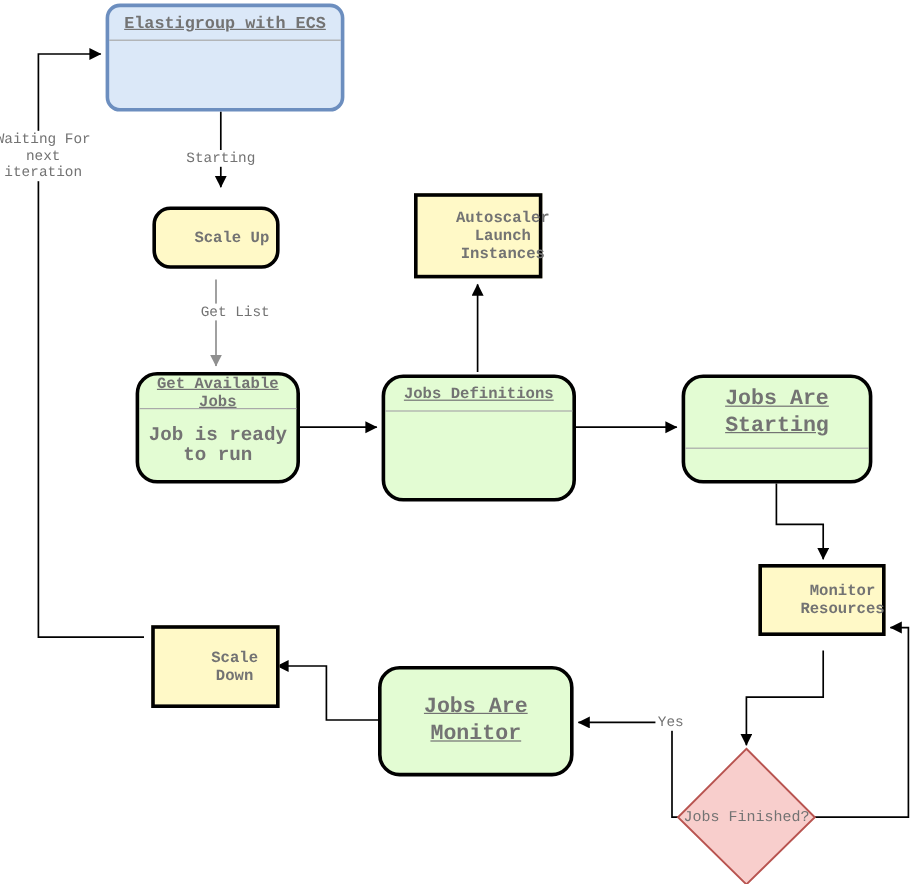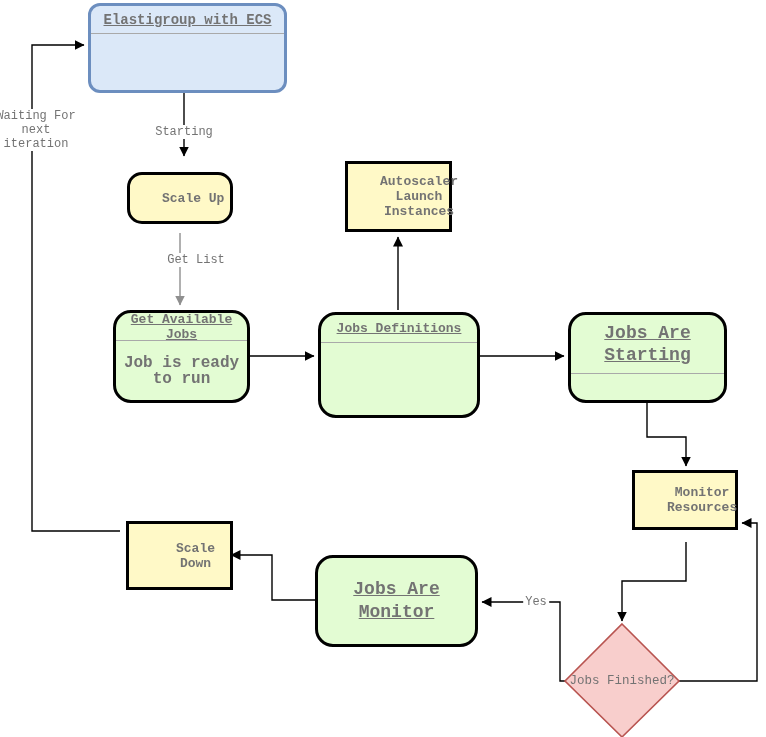--- a/index.html
+++ b/index.html
@@ -157,17 +157,17 @@
   </div>
 
   <div class="node yellow" style="left:126px;top:521px;width:107px;height:69px;">
     <div class="node-label">Scale Down</div>
   </div>
 
   <div class="diamond-label">Jobs Finished?</div>
 
   <div class="edge-label" style="left:184px;top:132px;">Starting</div>
   <div class="edge-label" style="left:196px;top:260px;">Get List</div>
-  <div class="edge-label" style="left:536px;top:602px;">Yes</div>
+  <div class="edge-label" style="left:559px;top:602px;">Yes</div>
   <div class="edge-label" style="left:794px;top:632px;">No</div>
   <div class="edge-label multiline" style="left:36px;top:130px;">Waiting For next iteration</div>
 
 </div>
 
 </body></html>

